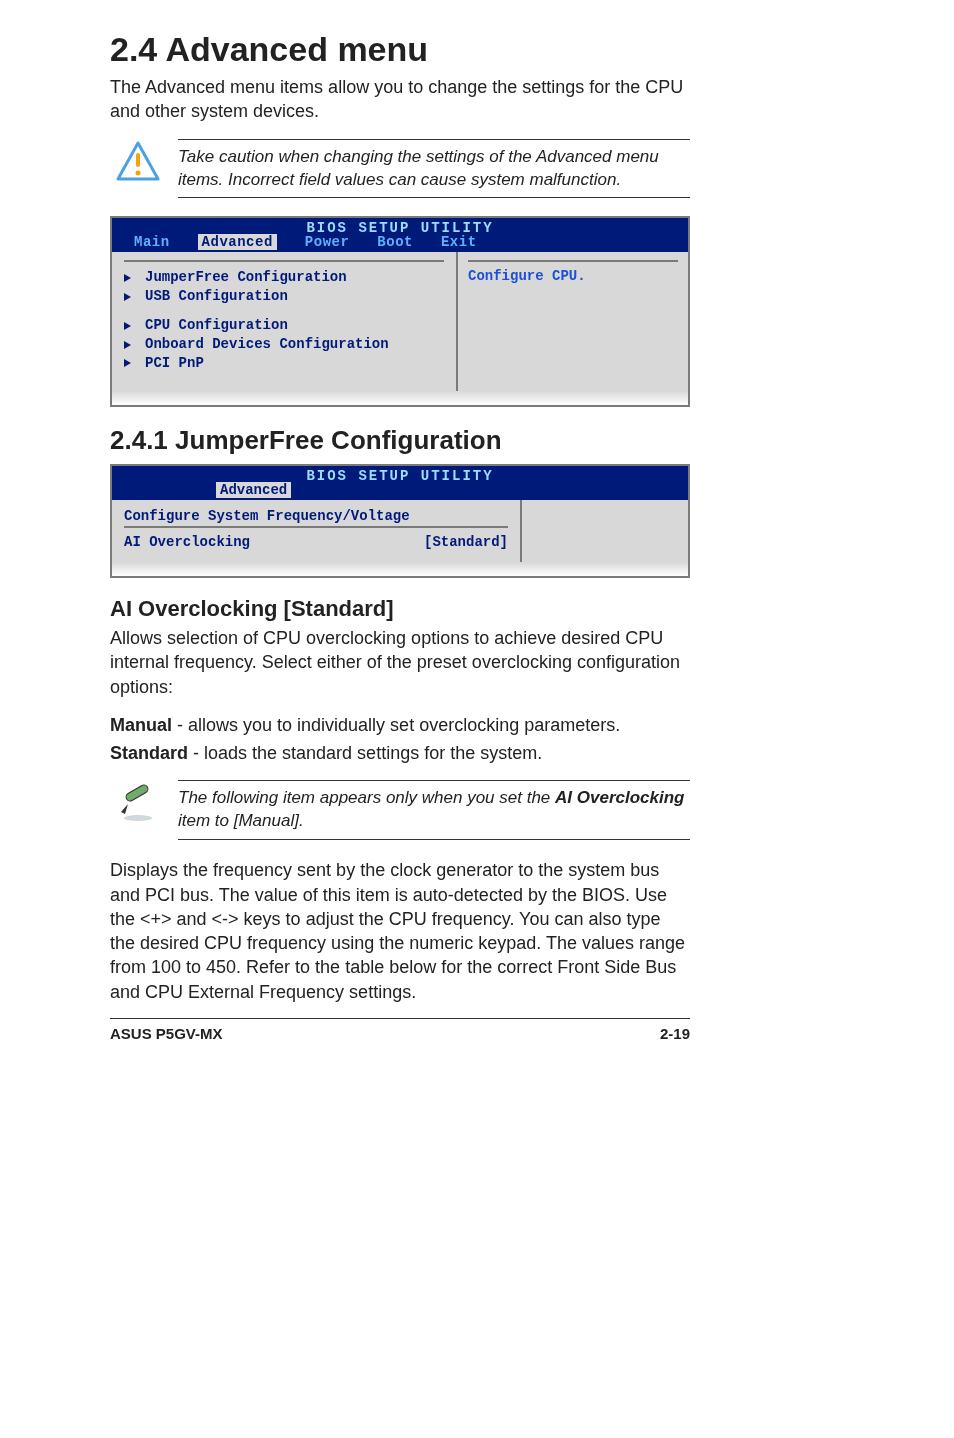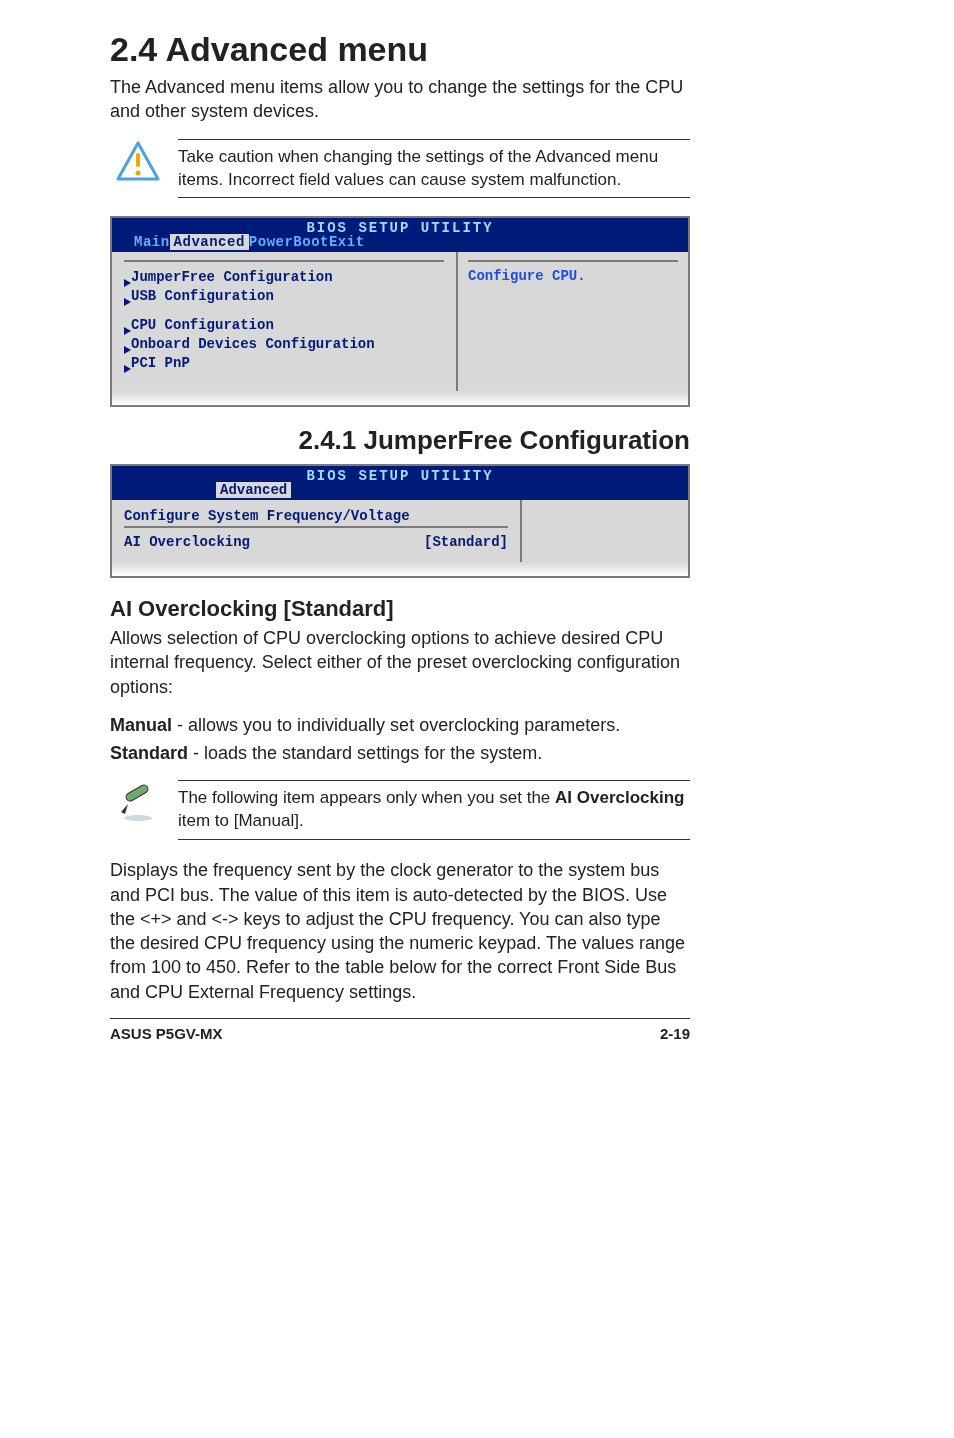--- a/index.html
+++ b/index.html
@@ -24,20 +24,21 @@
     font-size: 18px;
     line-height: 1.35;
     margin: 0 0 14px 0;
   }
   .note-block {
     display: flex;
     align-items: flex-start;
     gap: 18px;
     margin: 8px 0 18px 0;
     padding: 1px 0 0 6px;
+    font-style: italic;
   }
   .note-lines {
     flex: 1;
     border-top: 1px solid #333;
     border-bottom: 1px solid #333;
     padding: 6px 0 6px 0;
     font-size: 17px;
     line-height: 1.35;
   }
   .icon-box {
@@ -62,20 +63,21 @@
     letter-spacing: 0.5px;
   }
   .bios-top-title {
     color: #9bdcff;
     text-align: center;
     font-weight: bold;
     letter-spacing: 2px;
   }
   .bios-tabs {
     display: flex;
+    gap: 28px;
     padding-left: 16px;
     margin-top: -2px;
   }
   .bios-tabs span { color: #5fb0ff; }
   .bios-tabs .active {
     background: #d8d8d8;
     color: #001a7a;
     padding: 0 4px;
   }
   .bios-body {
@@ -89,22 +91,22 @@
   }
   .bios-right {
     width: 210px;
     border-left: 2px solid #7a7a7a;
     padding: 8px 10px;
     color: #1d4ed8;
     font-weight: bold;
   }
   .bios-item {
     display: flex;
-    align-items: flex-end;
-    gap: 0;
+    align-items: center;
+    gap: 14px;
     line-height: 1.35;
   }
   .tri {
     width: 0; height: 0;
     border-top: 4px solid transparent;
     border-bottom: 4px solid transparent;
     border-left: 7px solid #001a7a;
     flex: none;
   }
   .bios-group-space { height: 10px; }
@@ -115,21 +117,20 @@
   .wave-bottom {
     height: 14px;
     background: linear-gradient(#d8d8d8, #fff);
     border-top: 0;
   }
   h2.subsection {
     font-family: "Trebuchet MS", Arial, sans-serif;
     font-size: 26px;
     font-weight: bold;
     margin: 14px 0 8px 0;
-    text-align: right;
   }
   h3.sub3 {
     font-family: "Trebuchet MS", Arial, sans-serif;
     font-size: 22px;
     font-weight: bold;
     margin: 18px 0 4px 0;
   }
   .body-text {
     font-size: 18px;
     line-height: 1.35;

